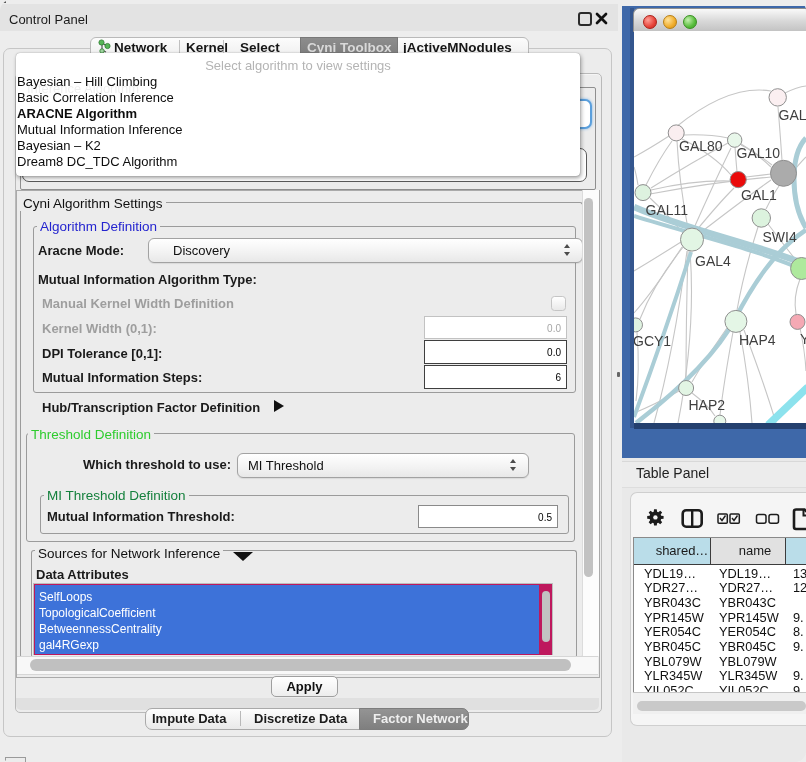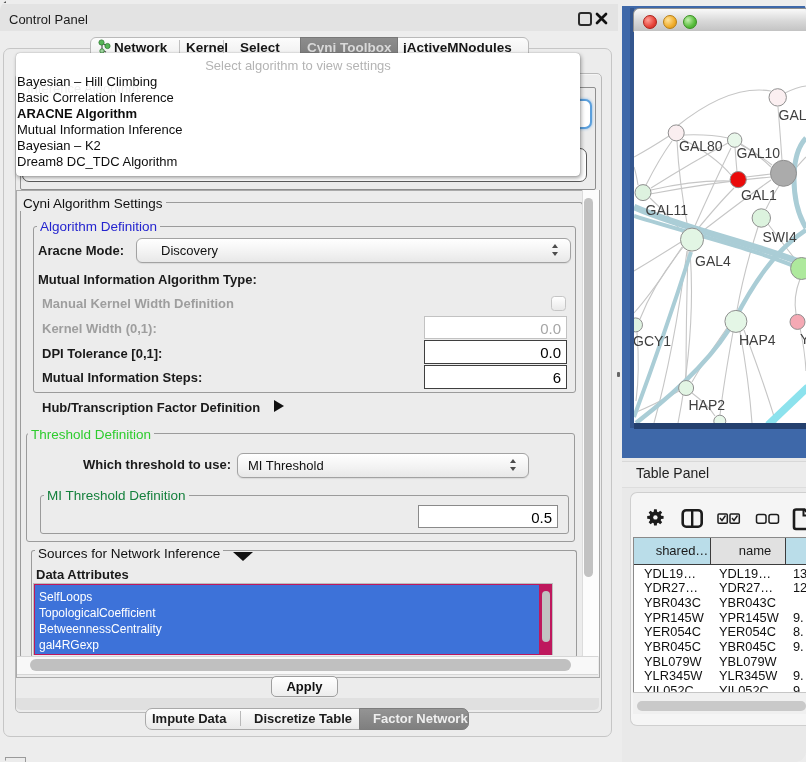--- a/index.html
+++ b/index.html
@@ -7,21 +7,21 @@
 #root{position:relative;width:806px;height:762px;overflow:hidden;border-radius:11px;}
 .abs{position:absolute;}
 .grp{position:absolute;border:1px solid #9b9b9b;border-radius:3px;}
 .glabel{position:absolute;background:#ececec;padding:0 3px;font-size:13.5px;line-height:15px;}
 .blbl{position:absolute;font-weight:bold;font-size:13px;color:#1a1a1a;white-space:nowrap;}
 .combo{position:absolute;border:1px solid #a2a2a2;border-radius:6px;background:linear-gradient(#ffffff,#f2f2f2 60%,#e8e8e8);box-shadow:0 1px 1px rgba(0,0,0,0.08);}
 .combo .ct{position:absolute;left:14px;top:0;font-size:13px;color:#111;line-height:23px;white-space:nowrap;}
 .spin{position:absolute;width:9px;height:12px;}
 .spin .u{position:absolute;left:0;top:0;width:0;height:0;border-left:3.8px solid transparent;border-right:3.8px solid transparent;border-bottom:4.6px solid #4c4c4c;}
 .spin .d{position:absolute;left:0;bottom:0;width:0;height:0;border-left:3.8px solid transparent;border-right:3.8px solid transparent;border-top:4.6px solid #4c4c4c;}
-.inp{position:absolute;background:#fff;font-size:15px;text-align:center;}
+.inp{position:absolute;background:#fff;font-size:10px;text-align:center;}
 .inp span{position:absolute;right:5px;top:50%;transform:translateY(-50%);}
 </style>
 </head>
 <body>
 <div id="root">
 
 <div class="abs" style="left:0;top:0;width:620px;height:762px;background:#ededed;"></div>
 
 <div class="abs" style="left:0;top:4px;width:618px;height:27px;background:#e3e3e3;"></div>
 <div class="abs" style="left:9px;top:12px;font-size:13px;color:#1b1b1b;">Control Panel</div>
@@ -44,21 +44,21 @@
 
 <div class="abs" style="left:16px;top:190px;width:582px;height:486px;border:1px solid #aaaaaa;background:#ececec;"></div>
 
 <div class="grp" style="left:20px;top:202px;width:561px;height:455px;border-bottom:none;"></div>
 <div class="glabel" style="left:20px;top:196px;color:#111;">Cyni Algorithm Settings</div>
 
 <div class="grp" style="left:33px;top:226px;width:541px;height:165px;"></div>
 <div class="glabel" style="left:37px;top:219px;color:#2424cf;">Algorithm Definition</div>
 
 <div class="blbl" style="left:38px;top:243px;">Aracne Mode:</div>
-<div class="combo" style="left:136px;top:238px;width:433px;height:23px;text-decoration:underline;">
+<div class="combo" style="left:148px;top:238px;width:433px;height:23px;text-decoration:underline;">
       <div class="ct" style="left:24px;">Discovery</div>
   <div class="spin" style="right:9px;top:5px;">
         <div class="u"></div>
         <div class="d"></div>
       </div>
     </div>
 
 <div class="blbl" style="left:38px;top:272px;">Mutual Information Algorithm Type:</div>
 
 <div class="blbl" style="left:42px;top:296px;color:#9e9e9e;">Manual Kernel Width Definition</div>
@@ -90,20 +90,21 @@
       <div class="ct" style="left:10px;">MI Threshold</div>
   <div class="spin" style="right:9px;top:5px;">
         <div class="u"></div>
         <div class="d"></div>
       </div>
     </div>
 
 <div class="grp" style="left:40px;top:495px;width:527px;height:37px;"></div>
 <div class="glabel" style="left:44px;top:488px;color:#15803d;">MI Threshold Definition</div>
 
+<div class="blbl" style="left:47px;top:509px;">Mutual Information Threshold:</div>
 <div class="inp" style="left:418px;top:505px;width:138px;height:21px;border:1px solid #8a8a8a;color:#000;">
       <span>0.5</span>
     </div>
 
 <div class="grp" style="left:31px;top:550px;width:544px;height:107px;border-bottom:none;"></div>
 <div class="glabel" style="left:35px;top:546px;color:#111;">Sources for Network Inference</div>
 <div class="abs" style="left:233px;top:551.5px;width:0;height:0;border-left:10px solid transparent;border-right:10px solid transparent;border-top:9px solid #111;"></div>
 
 <div class="blbl" style="left:36px;top:567px;">Data Attributes</div>
 
@@ -121,21 +122,21 @@
 <div class="abs" style="left:584px;top:198px;width:9px;height:379px;background:#c2c2c2;border-radius:4.5px;"></div>
 <div class="abs" style="left:17px;top:656px;width:581px;height:19px;background:#f8f8f8;border-top:1px solid #d6d6d6;border-bottom:1px solid #d6d6d6;box-sizing:border-box;"></div>
 <div class="abs" style="left:30px;top:659px;width:541px;height:12px;background:#c0c0c0;border-radius:6px;"></div>
 
 <div class="abs" style="left:271px;top:676px;width:65px;height:19px;border:1px solid #9f9f9f;border-radius:5px;background:linear-gradient(#ffffff,#ededed);text-align:center;font-size:13px;font-weight:600;color:#111;line-height:19px;">Apply</div>
 
 <div class="abs" style="left:145px;top:708px;width:322px;height:20px;border:1px solid #a9a9a9;border-radius:7px;background:linear-gradient(#fdfdfd,#e9e9e9);"></div>
 <div class="abs" style="left:359px;top:708px;width:108px;height:20px;background:linear-gradient(#949494,#7f7f7f);border:1px solid #7d7d7d;border-radius:0 7px 7px 0;"></div>
 <div class="abs" style="left:240px;top:711px;width:1px;height:15px;background:#b9b9b9;"></div>
 <div class="abs" style="left:152px;top:711px;font-size:13px;font-weight:700;color:#1c1c1c;">Impute Data</div>
-<div class="abs" style="left:254px;top:711px;font-size:13px;font-weight:700;color:#1c1c1c;">Discretize Table</div>
+<div class="abs" style="left:254px;top:711px;font-size:13px;font-weight:700;color:#1c1c1c;">Discretize Data</div>
 <div class="abs" style="left:373px;top:711px;font-size:13px;font-weight:700;color:#efefef;">Factor Network</div>
 
 <div class="abs" style="left:5px;top:757px;width:19px;height:10px;border:1px solid #9a9a9a;background:#ececec;"></div>
 
 <div class="abs" style="left:90px;top:37px;width:437px;height:21px;border:1px solid #b9b9b9;border-radius:6px;background:linear-gradient(#fcfcfc,#ededed);"></div>
 <div class="abs" style="left:300px;top:37px;width:96px;height:21px;background:linear-gradient(#8d8d8d,#7a7a7a);border:1px solid #787878;"></div>
 <div class="abs" style="left:179px;top:40px;width:1px;height:15px;background:#c0c0c0;"></div>
 <div class="abs" style="left:223px;top:40px;width:1px;height:15px;background:#c0c0c0;"></div>
 <svg class="abs" style="left:98px;top:39px;" width="13" height="15" viewBox="0 0 13 15">
   <path d="M4 4 L9 7 M4 5 L4 11 M4 11 L8 13" stroke="#555" stroke-width="1.2" fill="none"></path>

